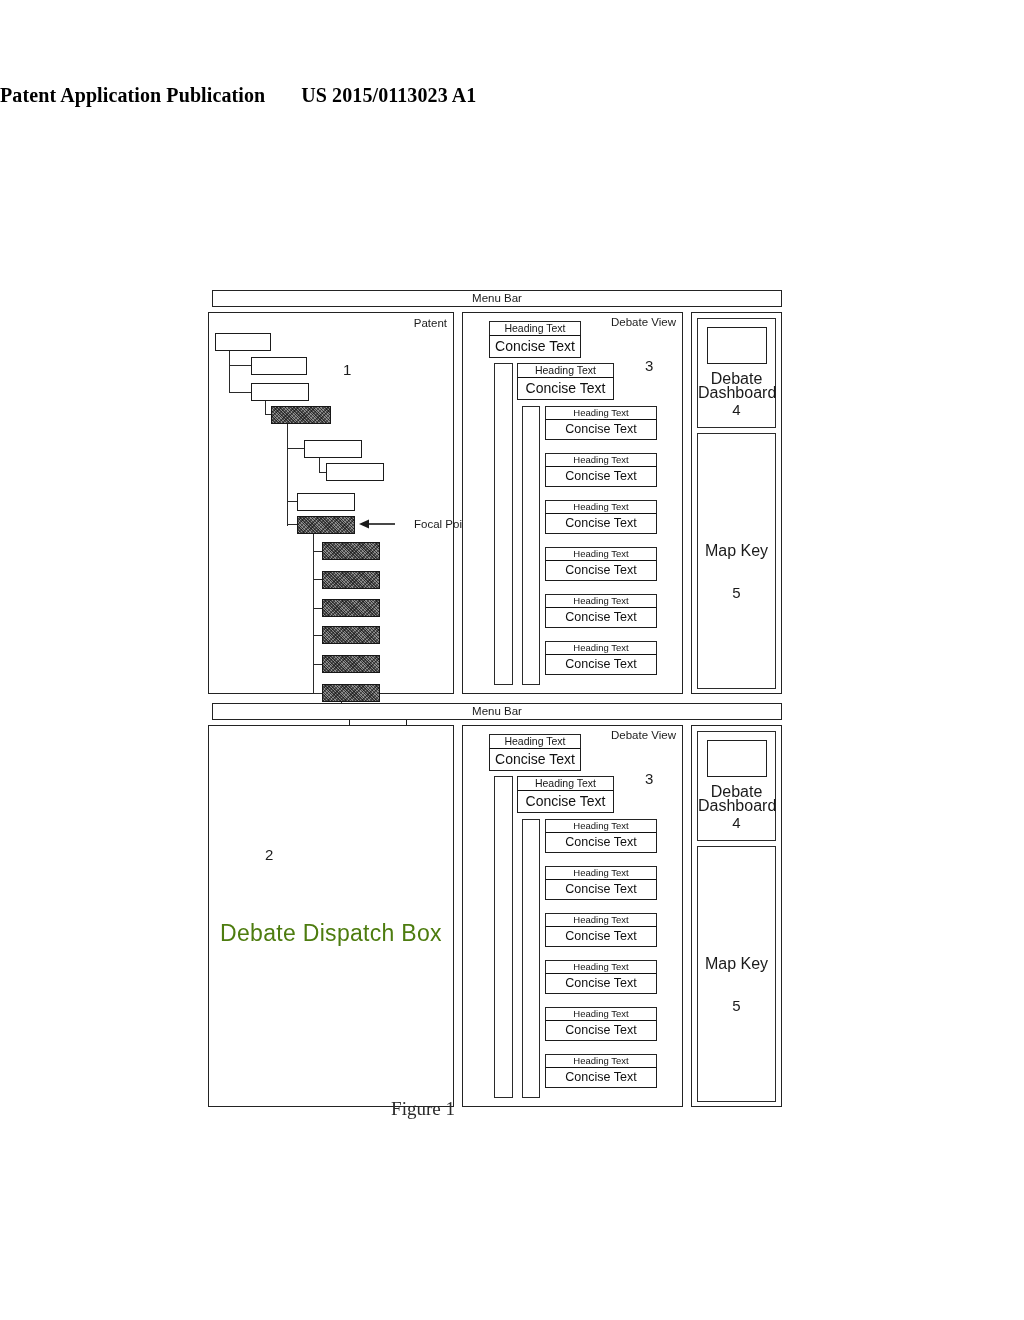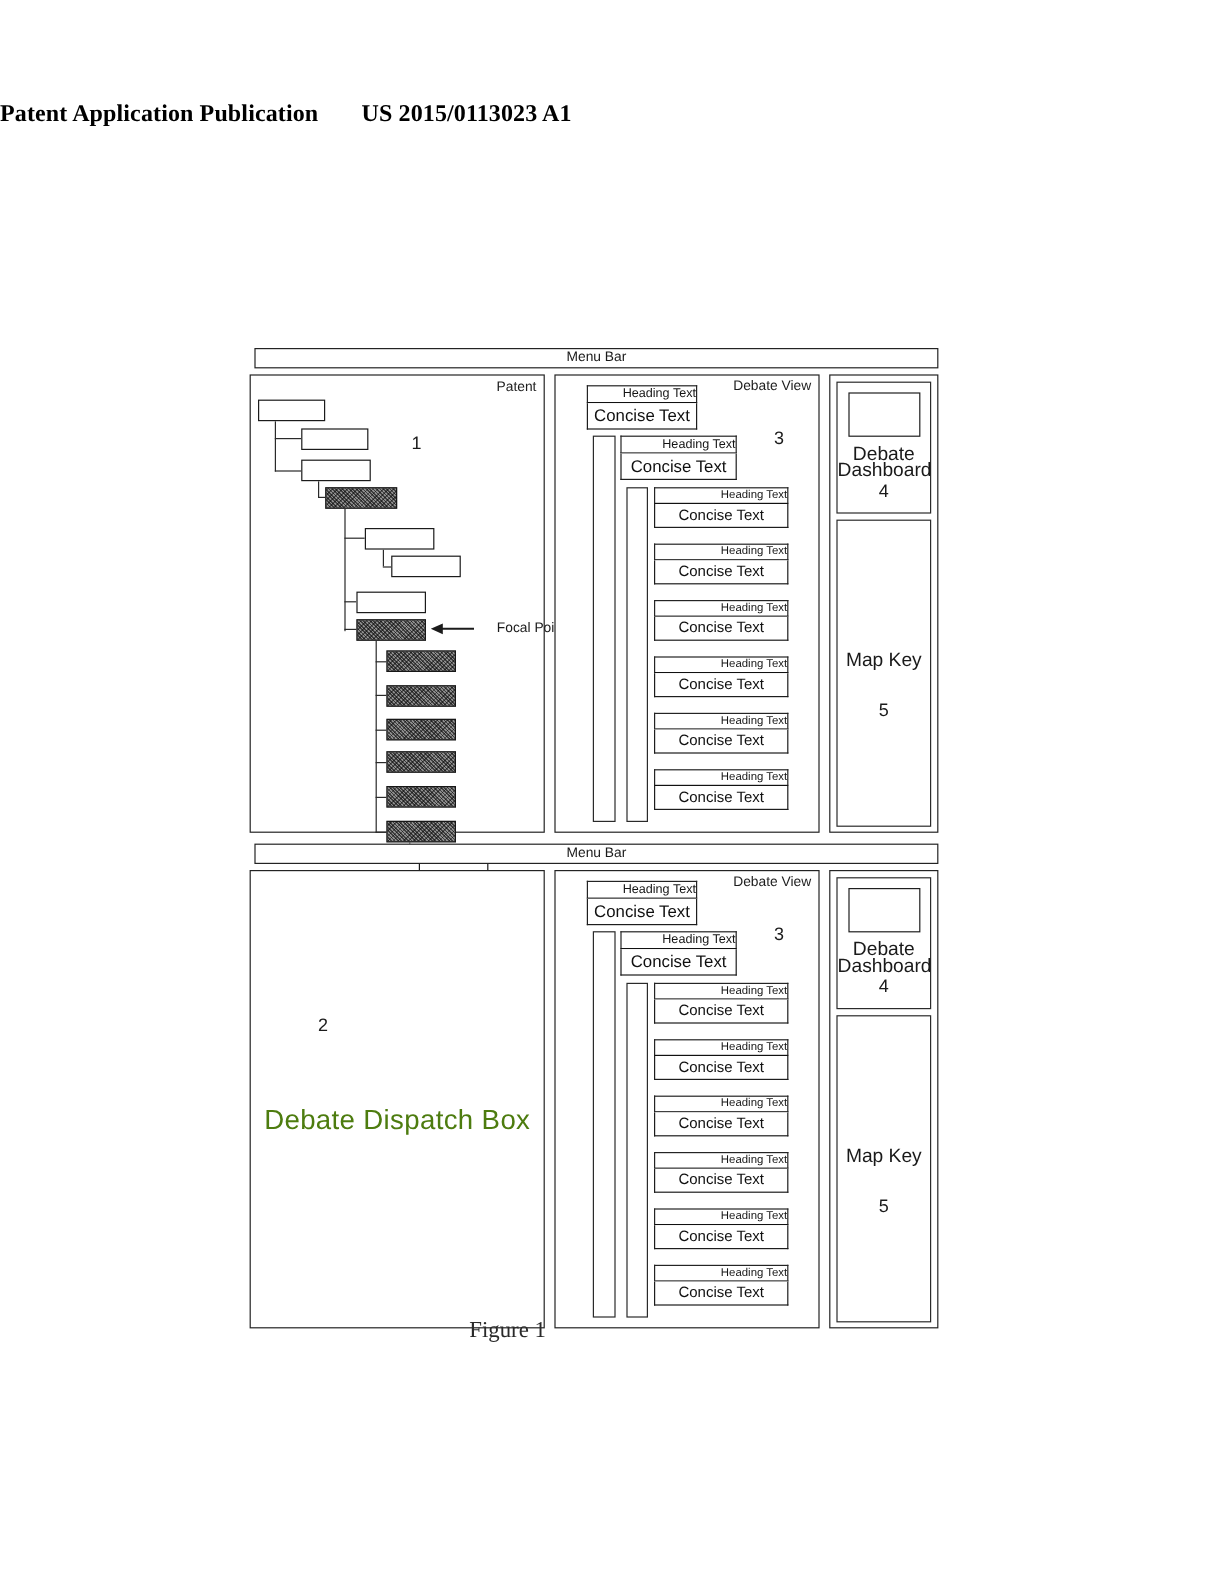--- a/index.html
+++ b/index.html
@@ -135,21 +135,21 @@
   .card {
     position: absolute;
     box-sizing: border-box;
   }
   .card .head {
     box-sizing: border-box;
     border: 1.3px solid #242424;
     border-bottom: 1.8px solid #111;
     height: 15px;
     line-height: 12px;
-    text-align: right;
+    text-align: center;
     font-size: 10.5px;
     color: #151515;
     background: #fff;
   }
   .card .body {
     box-sizing: border-box;
     border: 1.5px solid #1d1d1d;
     border-top: none;
     height: 22px;
     line-height: 20px;

